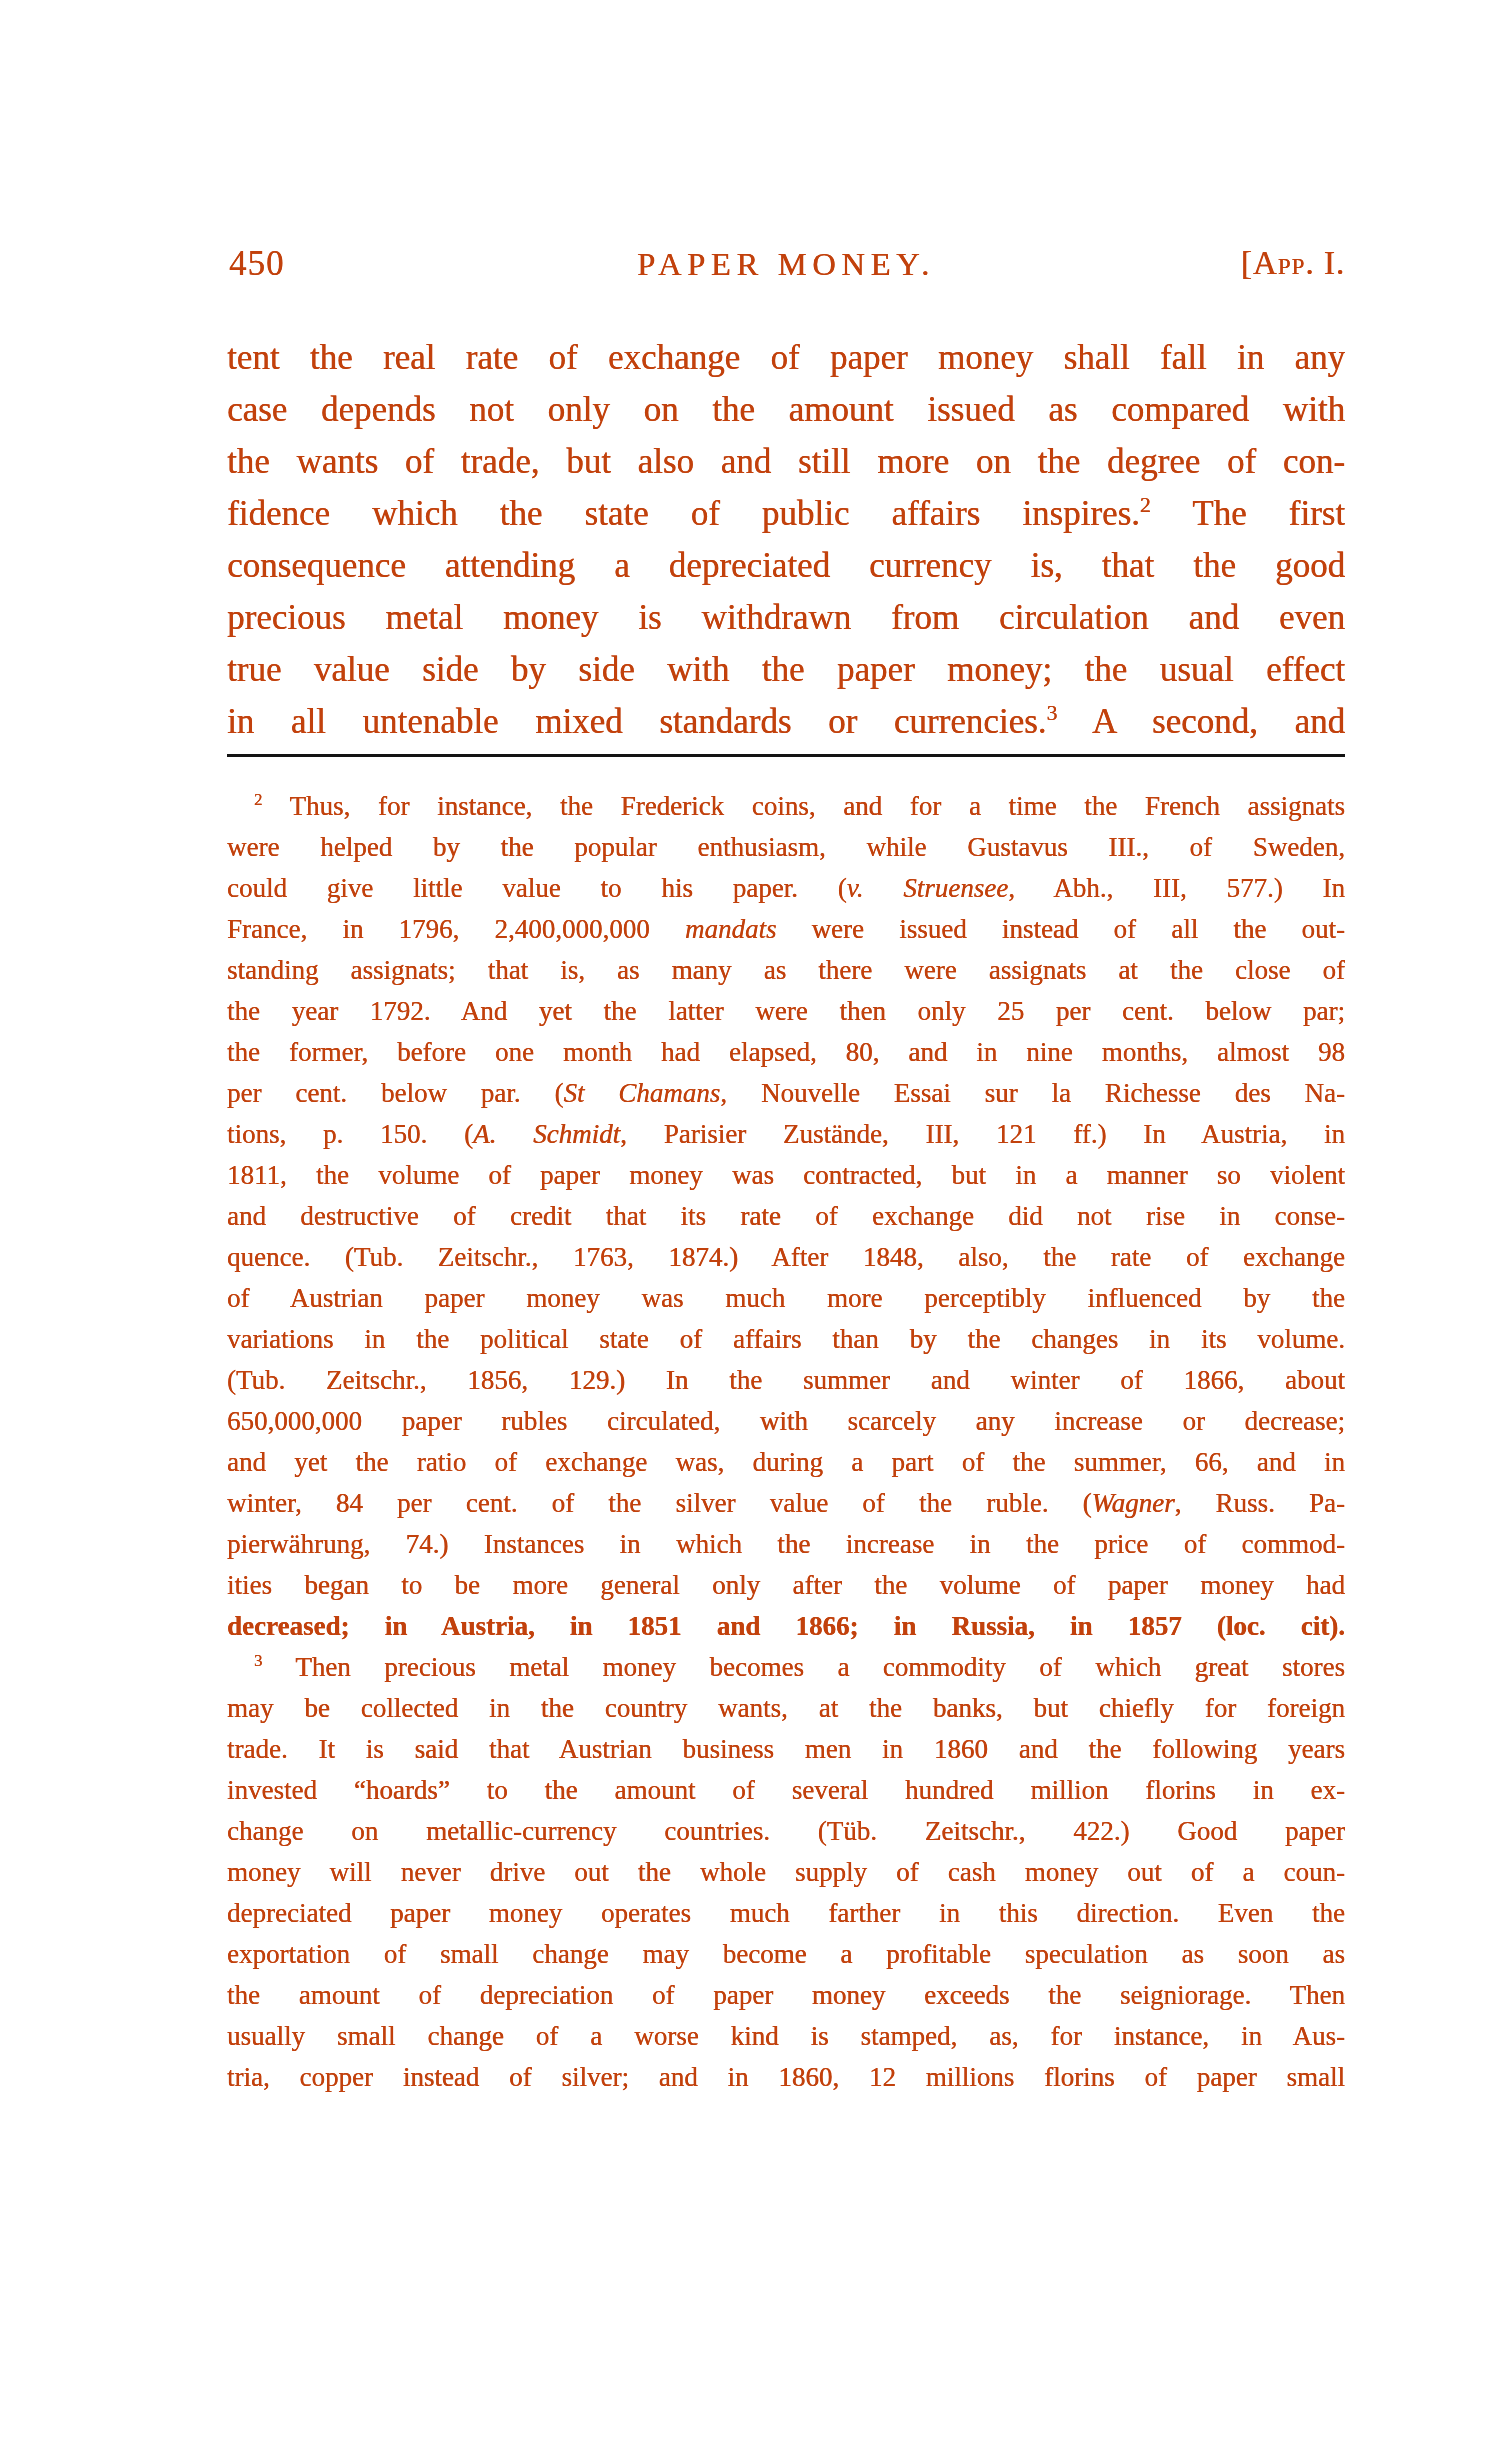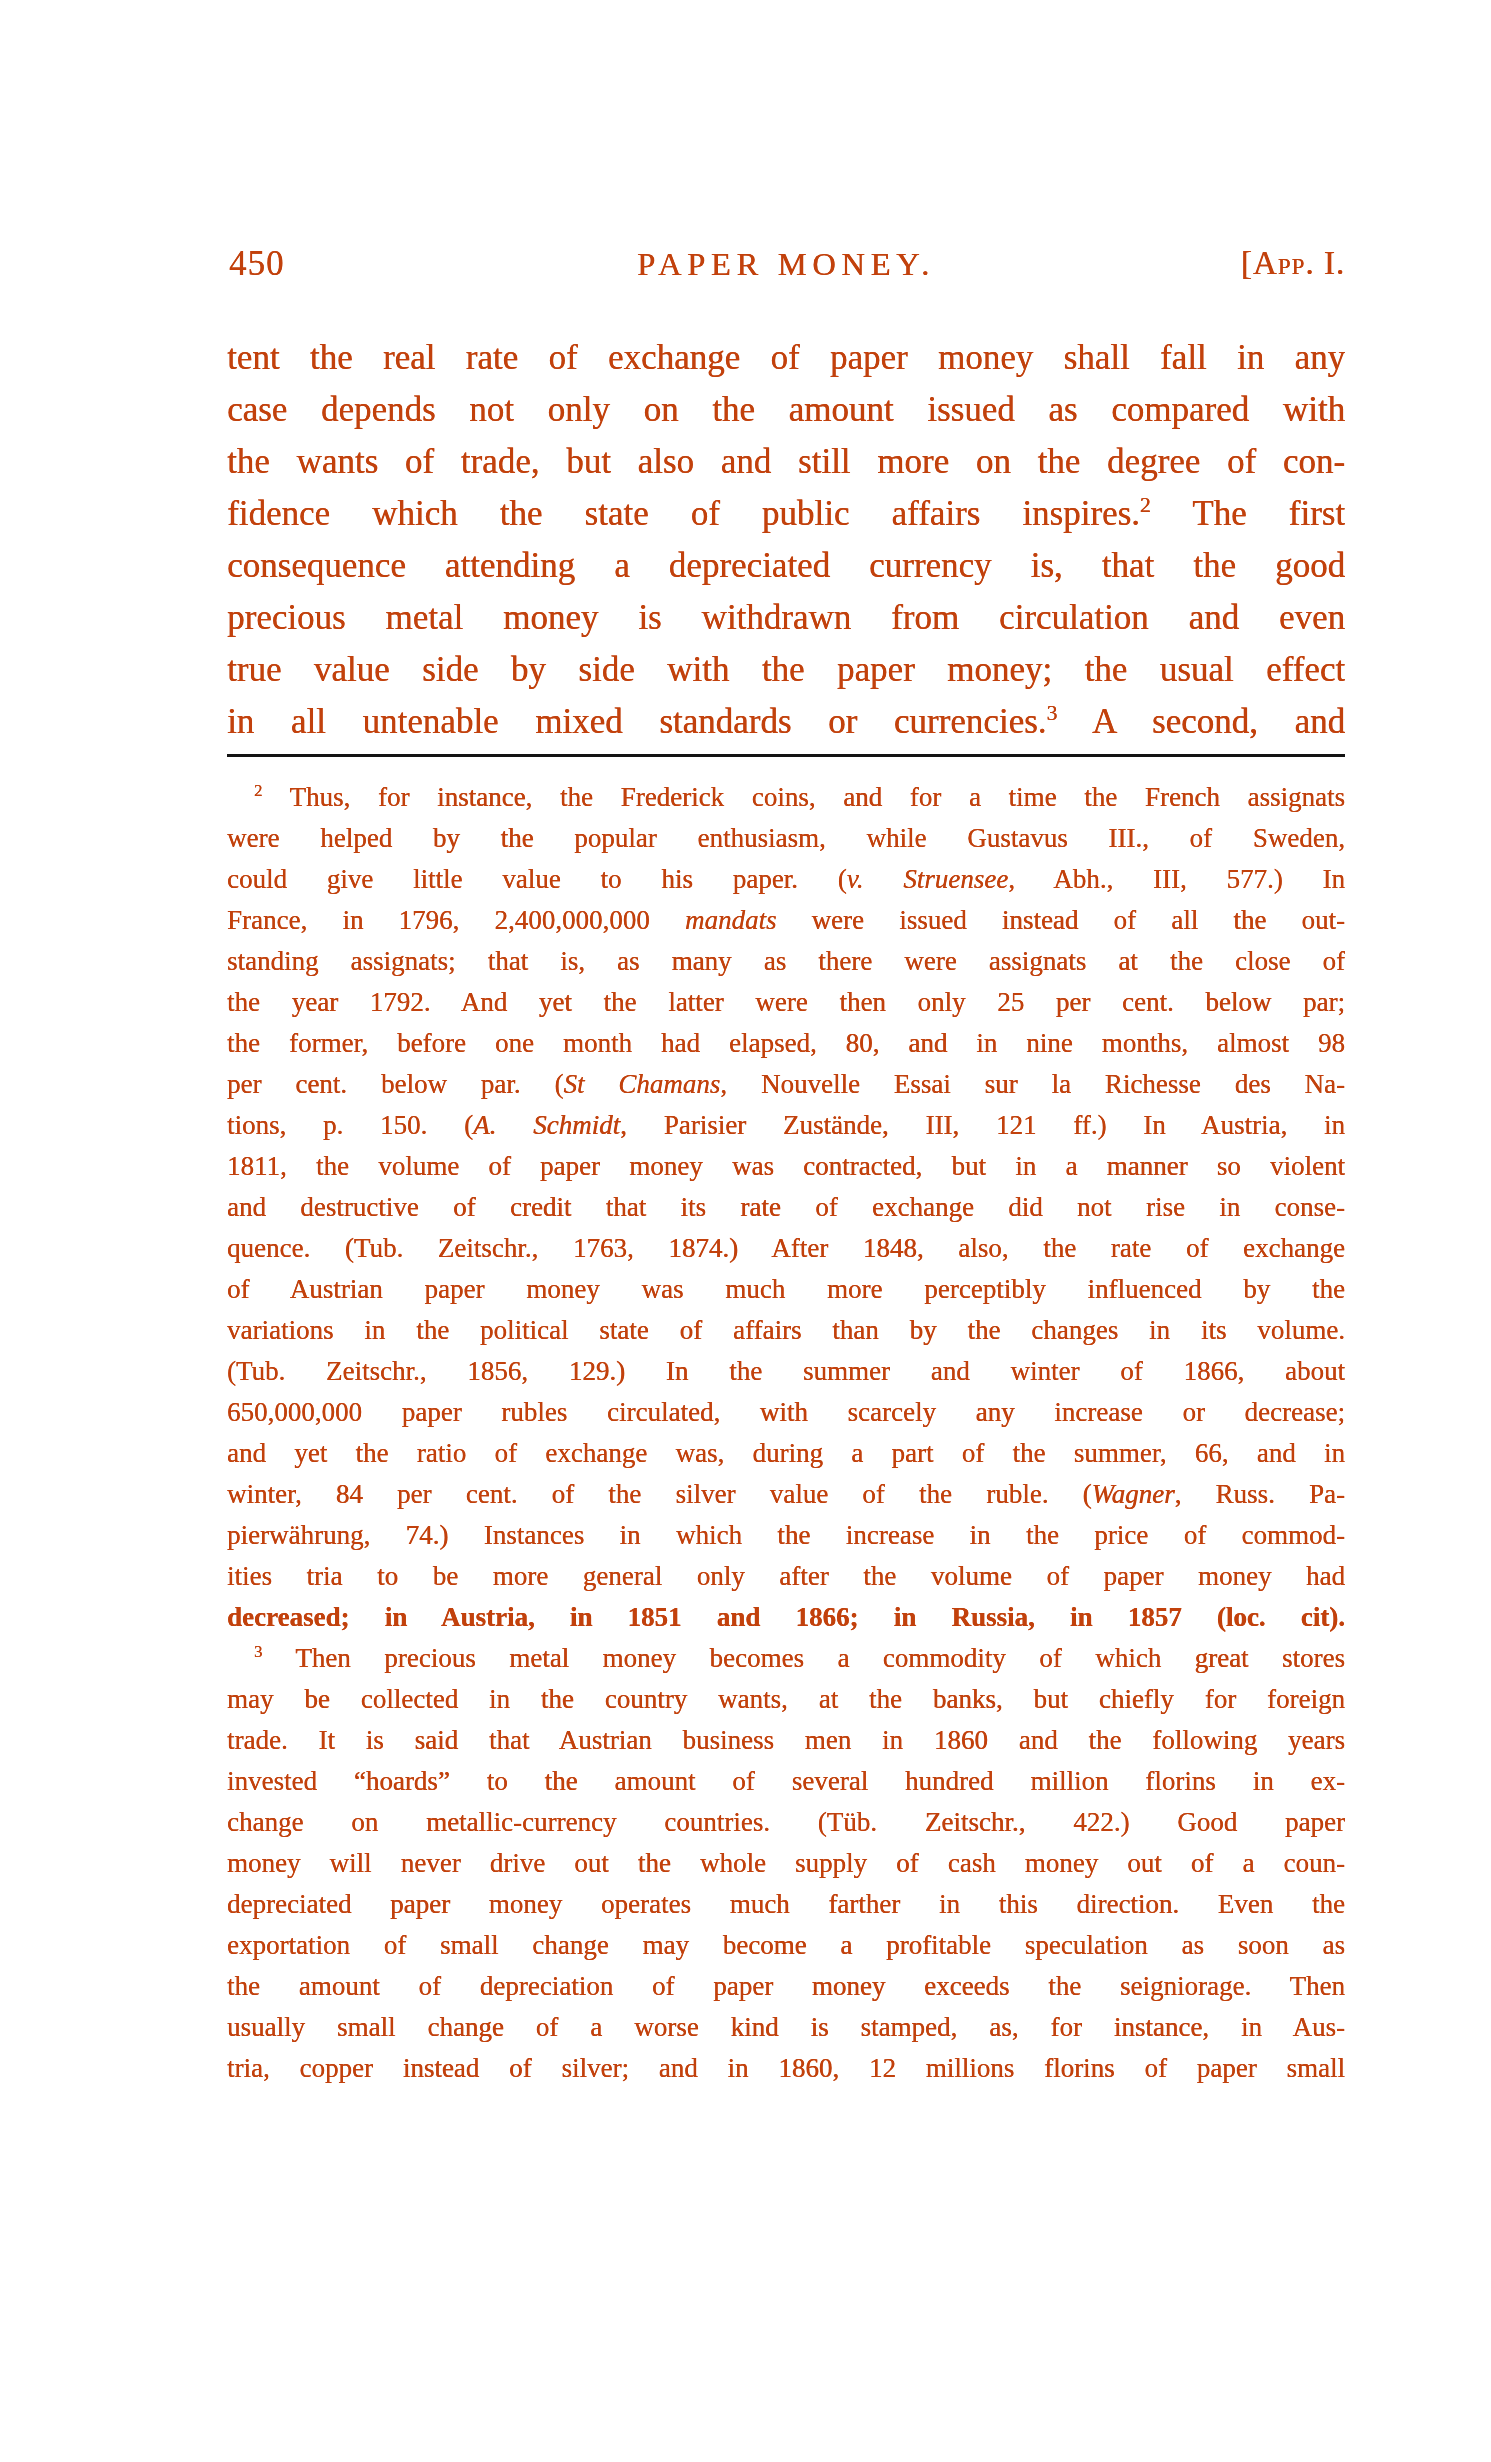--- a/index.html
+++ b/index.html
@@ -58,21 +58,21 @@
     text-align: justify;
     text-align-last: justify;
   }
   
   .rule {
     margin-top: 5.7px;
     height: 3.8px;
     background: #131313;
   }
   
-  .footnotes { margin-top: 20px; text-shadow: 0.3px 0 0 currentColor; }
+  .footnotes { margin-top: 29px; text-shadow: 0.3px 0 0 currentColor; }
   .footnotes .line {
     font-size: 27px;
     line-height: 41px;
     height: 41px;
     overflow: hidden;
     text-align: justify;
     text-align-last: justify;
   }
   .indent { text-indent: 27px; }
   .flush-last { text-align-last: left; font-weight: bold; }
@@ -116,21 +116,21 @@
       <div class="line">1811, the volume of paper money was contracted, but in a manner so violent</div>
       <div class="line">and destructive of credit that its rate of exchange did not rise in conse-</div>
       <div class="line">quence. (Tub. Zeitschr., 1763, 1874.) After 1848, also, the rate of exchange</div>
       <div class="line">of Austrian paper money was much more perceptibly influenced by the</div>
       <div class="line">variations in the political state of affairs than by the changes in its volume.</div>
       <div class="line">(Tub. Zeitschr., 1856, 129.) In the summer and winter of 1866, about</div>
       <div class="line">650,000,000 paper rubles circulated, with scarcely any increase or decrease;</div>
       <div class="line">and yet the ratio of exchange was, during a part of the summer, 66, and in</div>
       <div class="line">winter, 84 per cent. of the silver value of the ruble. (<i>Wagner</i>, Russ. Pa-</div>
       <div class="line">pierwährung, 74.) Instances in which the increase in the price of commod-</div>
-      <div class="line">ities tria to be more general only after the volume of paper money had</div>
+      <div class="line">ities began to be more general only after the volume of paper money had</div>
       <div class="line flush-last">decreased; in Austria, in 1851 and 1866; in Russia, in 1857 (loc. cit).</div>
       <div class="line indent"><sup>3</sup> Then precious metal money becomes a commodity of which great stores</div>
       <div class="line">may be collected in the country wants, at the banks, but chiefly for foreign</div>
       <div class="line">trade. It is said that Austrian business men in 1860 and the following years</div>
       <div class="line">invested “hoards” to the amount of several hundred million florins in ex-</div>
       <div class="line">change on metallic-currency countries. (Tüb. Zeitschr., 422.) Good paper</div>
       <div class="line">money will never drive out the whole supply of cash money out of a coun-</div>
       <div class="line">depreciated paper money operates much farther in this direction. Even the</div>
       <div class="line">exportation of small change may become a profitable speculation as soon as</div>
       <div class="line">the amount of depreciation of paper money exceeds the seigniorage. Then</div>

